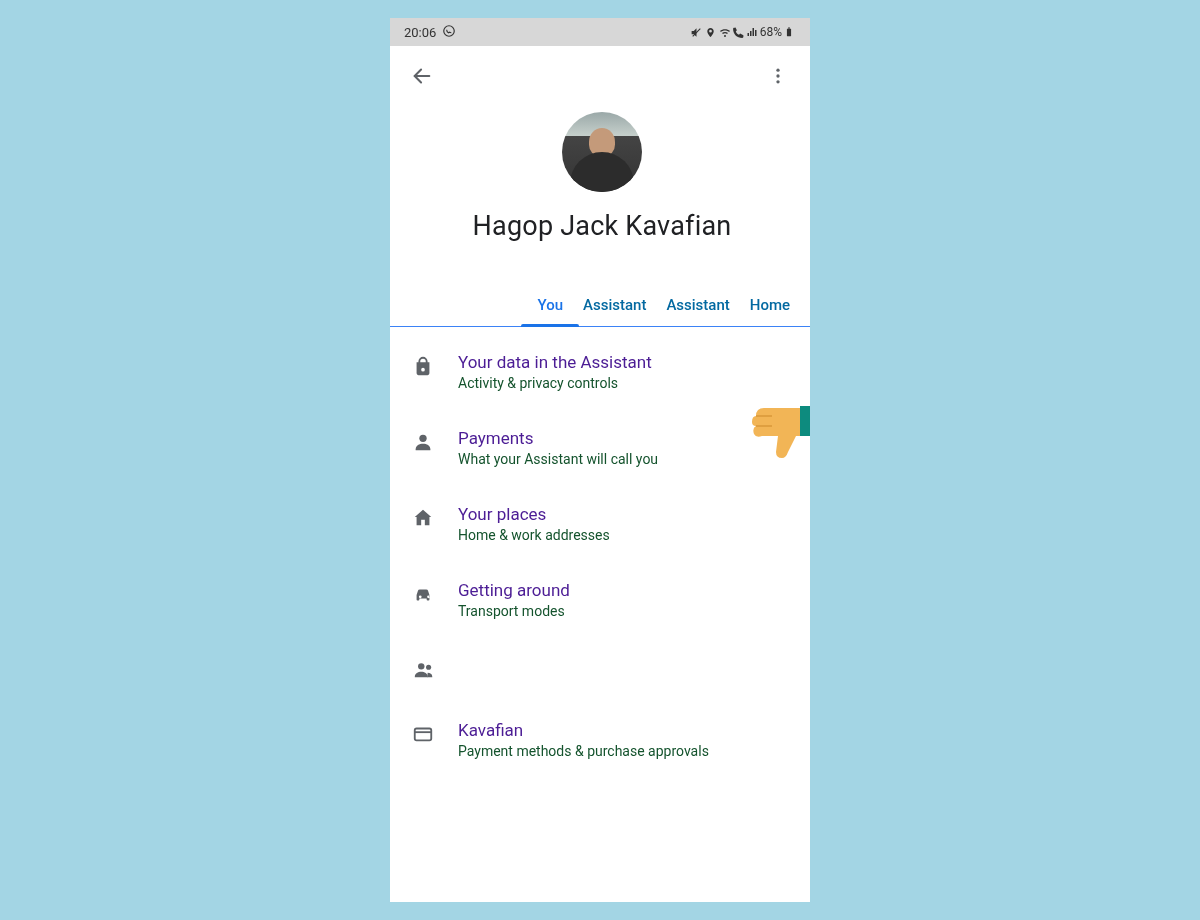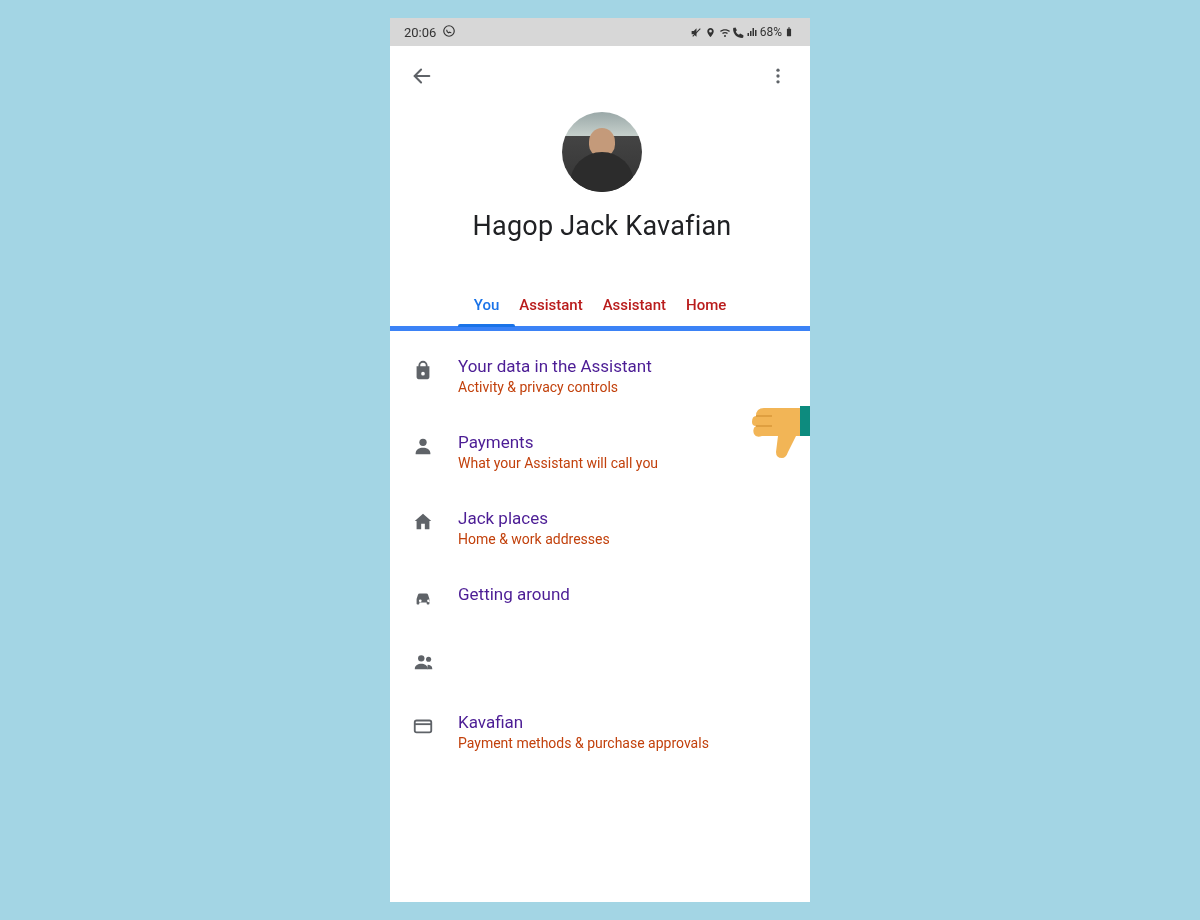--- a/index.html
+++ b/index.html
@@ -75,28 +75,28 @@
     }
     .profile-name {
       margin-top: 18px;
       font-size: 27px;
       font-weight: 400;
       color: #202124;
       letter-spacing: 0.2px;
     }
     .tabs {
       display: flex;
-      justify-content: center;
-      border-bottom: 5px solid #3b82f6;
+      justify-content: flex-end;
+      border-bottom: 1px solid #3b82f6;
       padding: 0 10px;
     }
     .tab {
       padding: 14px 10px 12px 10px;
       font-size: 15px;
-      color: #b91c1c;
+      color: #0369a1;
       cursor: pointer;
       position: relative;
       font-weight: 500;
     }
     .tab.active {
       color: #1a73e8;
     }
     .tab.active::after {
       content: '';
       position: absolute;
@@ -123,21 +123,21 @@
     }
     .list-text { flex: 1; }
     .list-title {
       font-size: 17px;
       color: #4c1d95;
       font-weight: 400;
       line-height: 1.3;
     }
     .list-sub {
       font-size: 14px;
-      color: #c2410c;
+      color: #14532d;
       margin-top: 2px;
     }
     .pointer-hand {
       position: absolute;
       right: -8px;
       top: 386px;
       width: 72px;
       height: 56px;
       z-index: 50;
     }
@@ -248,33 +248,34 @@
       </div>
     </div>
 
     <div class="list-item">
       <span class="list-icon">
         <svg width="22" height="22" viewBox="0 0 24 24" fill="#5f6368">
             <path d="M12 3l9 8h-2v9h-5v-6H10v6H5v-9H3l9-8z"></path>
           </svg>
       </span>
       <div class="list-text">
-        <div class="list-title">Jack places</div>
+        <div class="list-title">Your places</div>
         <div class="list-sub">Home &amp; work addresses</div>
       </div>
     </div>
 
     <div class="list-item">
       <span class="list-icon">
         <svg width="22" height="22" viewBox="0 0 24 24" fill="#5f6368">
             <path d="M5 13l1.5-4.5A2 2 0 018.4 7h7.2a2 2 0 011.9 1.5L19 13v5a1 1 0 01-1 1h-1a1 1 0 01-1-1v-1H8v1a1 1 0 01-1 1H6a1 1 0 01-1-1v-5zm2.5 2A1.5 1.5 0 109 13.5 1.5 1.5 0 007.5 15zm9 0A1.5 1.5 0 1018 13.5 1.5 1.5 0 0016.5 15z"></path>
           </svg>
       </span>
       <div class="list-text">
         <div class="list-title">Getting around</div>
+        <div class="list-sub">Transport modes</div>
       </div>
     </div>
 
     <div class="list-item">
       <span class="list-icon">
         <svg width="24" height="22" viewBox="0 0 24 24" fill="#5f6368">
             <circle cx="9" cy="8" r="3.5"></circle>
             <circle cx="17" cy="9" r="2.8"></circle>
             <path d="M2 19c0-3 3.5-5 7-5s7 2 7 5v1H2v-1z"></path>
             <path d="M16 15c2.5 0 5 1.3 5 4v1h-5.5"></path>

